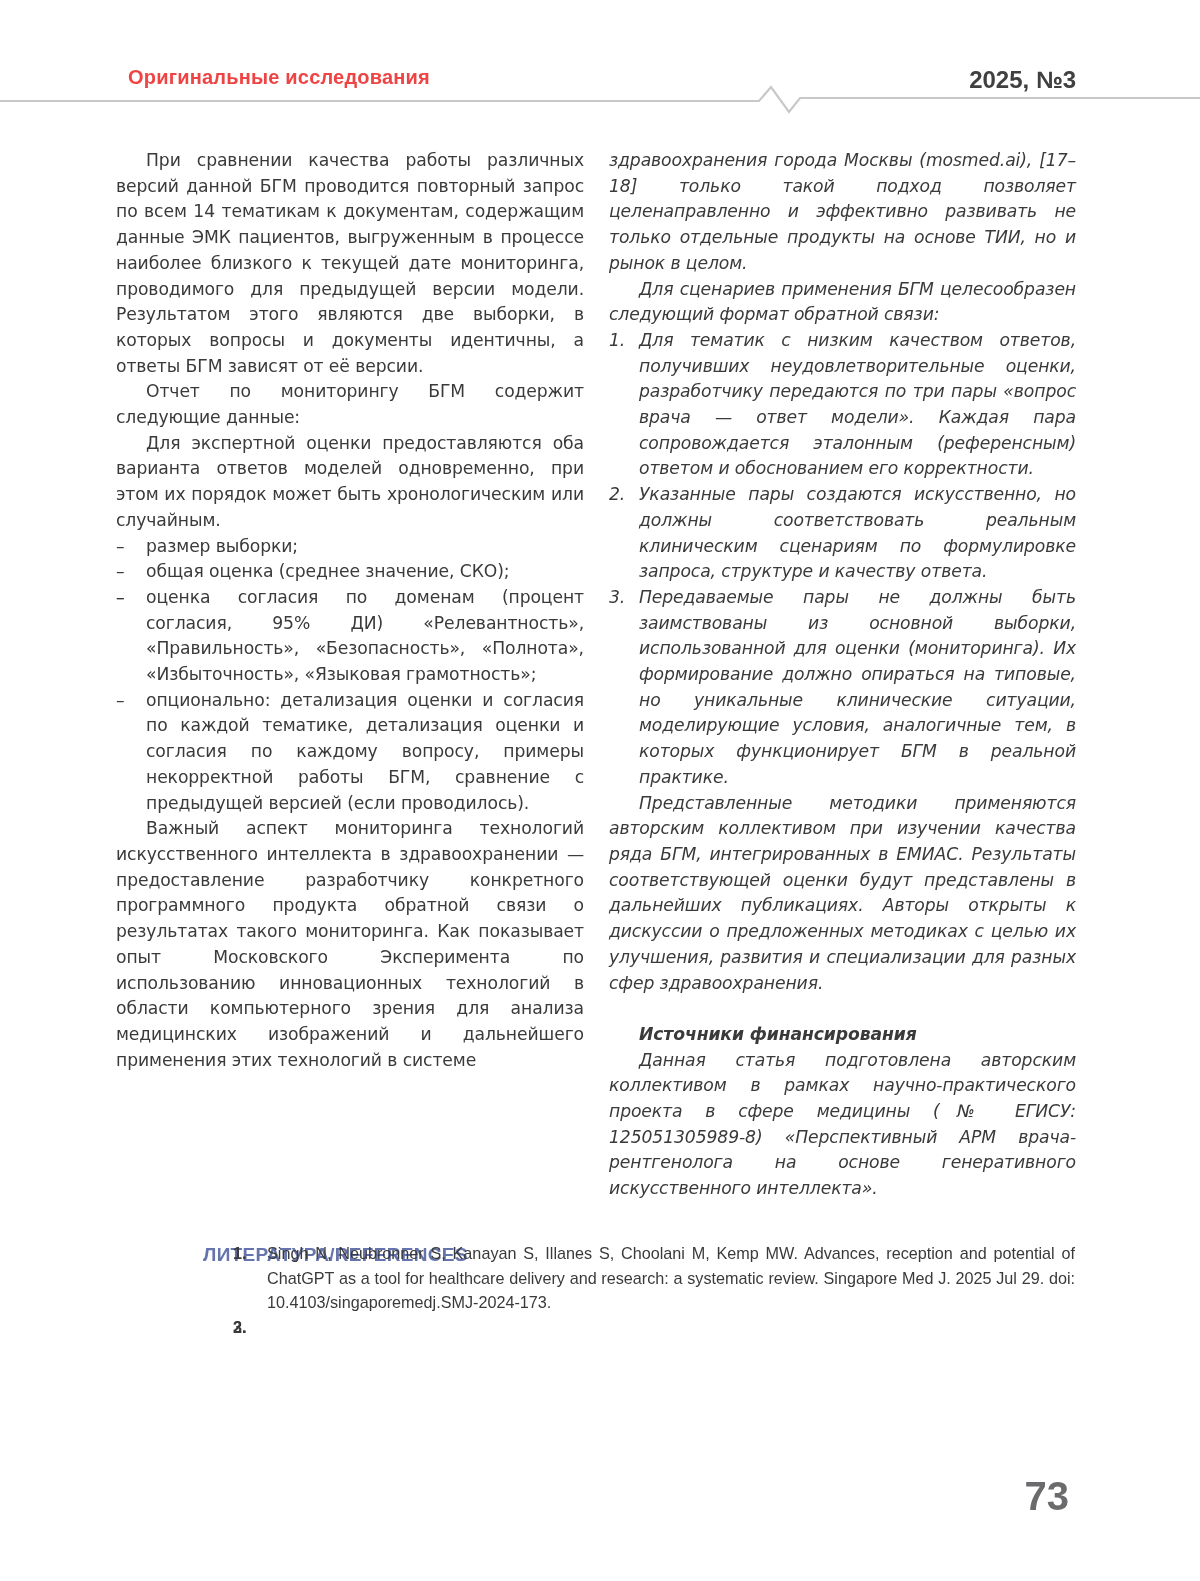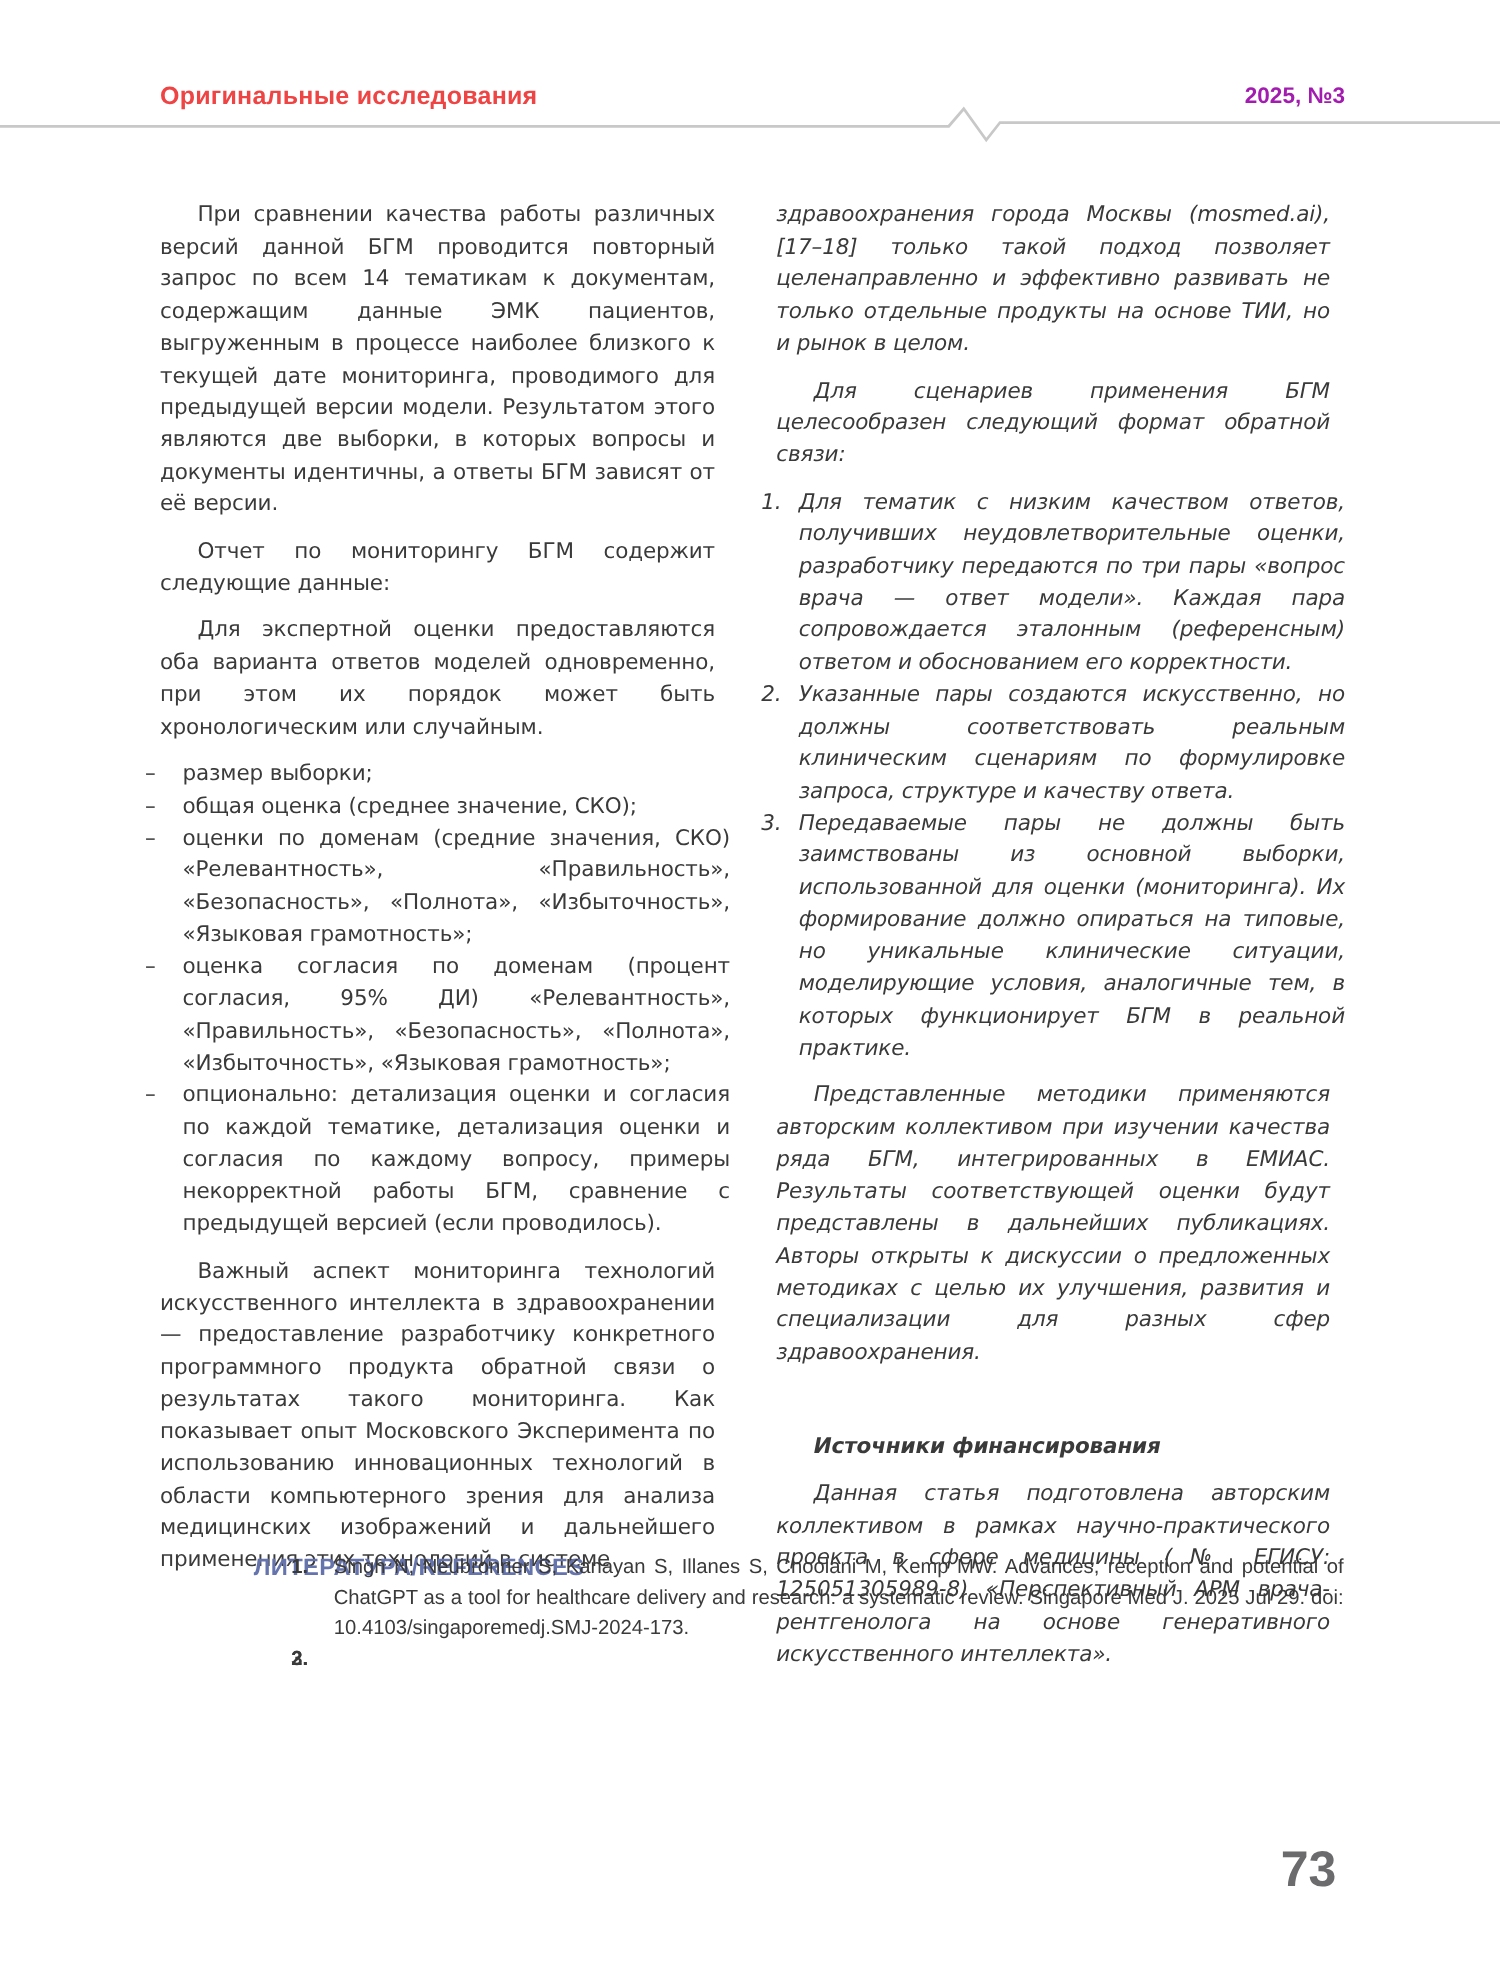--- a/index.html
+++ b/index.html
@@ -1,27 +1,27 @@
 <!DOCTYPE html>
 <html><head>
 <meta charset="utf-8">
 <style>
   html, body { margin:0; padding:0; }
   body { width:1200px; height:1581px; background:#ffffff; position:relative; overflow:hidden;
          font-family:"DejaVu Sans", sans-serif; color:#3a3a3a; }
   .hdr-left { position:absolute; left:128px; top:66px; font-family:"Liberation Sans", sans-serif;
               font-weight:bold; font-size:20px; color:#ef4444; letter-spacing:0.2px; }
   .hdr-right { position:absolute; right:124px; top:66px; font-family:"Liberation Sans", sans-serif;
-               font-weight:bold; font-size:18px; color:#a21caf; }
+               font-weight:bold; font-size:24px; color:#404040; }
   .hdr-line { position:absolute; left:0; top:80px; }
   .col { position:absolute; top:148px; width:468px; font-size:17.2px; line-height:25.7px;
          text-align:justify; letter-spacing:-0.1px; }
   .col.left { left:116px; }
   .col.right { left:609px; width:467px;font-style:italic; }
-  .col p { margin:12px; text-indent:30px; }
+  .col p { margin:0; text-indent:30px; }
   .col p.noind { text-indent:0; }
   ul.dash, ol.num { list-style:none; margin:0; padding:0; }
   ul.dash li, ol.num li { position:relative; padding-left:30px; }
   ul.dash li .mk, ol.num li .mk { position:absolute; left:0; top:0; }
   .gap { height:25.7px; }
   .subhead { font-weight:bold; text-indent:30px; }
   .refs-title { position:absolute; left:203px; top:1216px; font-family:"Liberation Sans", sans-serif;
                 font-weight:bold; font-size:19px; color:#6674ad; letter-spacing:0.3px;margin-top:28px; }
   .refs { position:absolute; left:233px; top:1241px; width:842px; font-family:"Liberation Sans", sans-serif;
           font-size:16.2px; line-height:24.5px; color:#3a3a3a; text-align:justify; }
@@ -41,21 +41,21 @@
   </svg>
 </div>
 
 <div class="col left">
   <p>При сравнении качества работы различных версий данной БГМ проводится повторный запрос по всем 14 тематикам к документам, содержащим данные ЭМК пациентов, выгруженным в процессе наиболее близкого к текущей дате мониторинга, проводимого для предыдущей версии модели. Результатом этого являются две выборки, в которых вопросы и документы идентичны, а ответы БГМ зависят от её версии.</p>
   <p>Отчет по мониторингу БГМ содержит следующие данные:</p>
   <p>Для экспертной оценки предоставляются оба варианта ответов моделей одновременно, при этом их порядок может быть хронологическим или случайным.</p>
   <ul class="dash">
     <li><span class="mk">–</span><span>размер выборки;</span></li>
     <li><span class="mk">–</span><span>общая оценка (среднее значение, СКО);</span></li>
-    <li><span class="mk">–</span><span>оценки по доменам (средние значения, СКО) «Релевантность», «Правильность», «Безопасность», «Полнота», «Избыточность», «Языковая грамотность»;</span></li>
+    <li><span class="mk">–</span></li>
     <li><span class="mk">–</span><span>оценка согласия по доменам (процент согласия, 95% ДИ) «Релевантность», «Правильность», «Безопасность», «Полнота», «Избыточность», «Языковая грамотность»;</span></li>
     <li><span class="mk">–</span><span>опционально: детализация оценки и согласия по каждой тематике, детализация оценки и согласия по каждому вопросу, примеры некорректной работы БГМ, сравнение с предыдущей версией (если проводилось).</span></li>
   </ul>
   <p>Важный аспект мониторинга технологий искусственного интеллекта в здравоохранении — предоставление разработчику конкретного программного продукта обратной связи о результатах такого мониторинга. Как показывает опыт Московского Эксперимента по использованию инновационных технологий в области компьютерного зрения для анализа медицинских изображений и дальнейшего применения этих технологий в системе</p>
 </div>
 
 <div class="col right">
   <p class="noind">здравоохранения города Москвы (mosmed.ai), [17–18] только такой подход позволяет целенаправленно и эффективно развивать не только отдельные продукты на основе ТИИ, но и рынок в целом.</p>
   <p>Для сценариев применения БГМ целесообразен следующий формат обратной связи:</p>
   <ol class="num">

